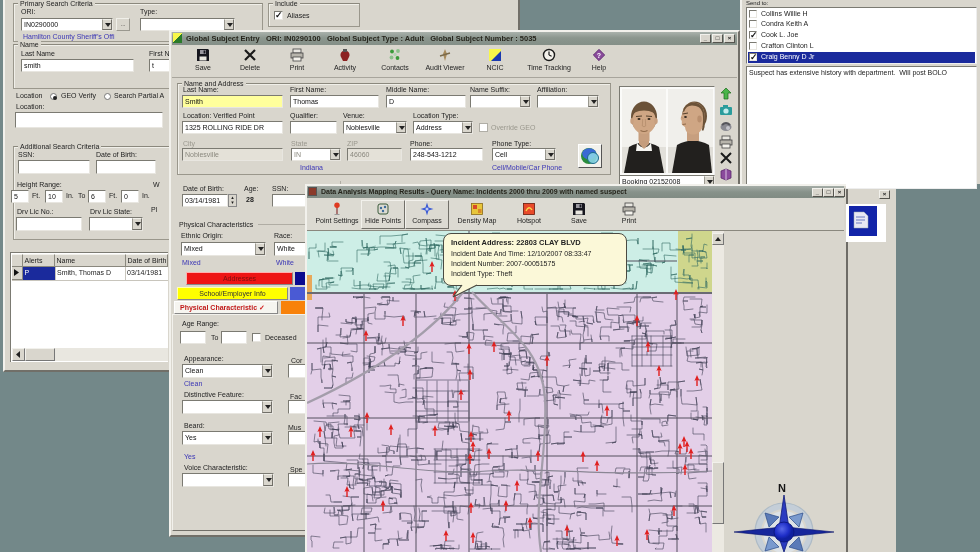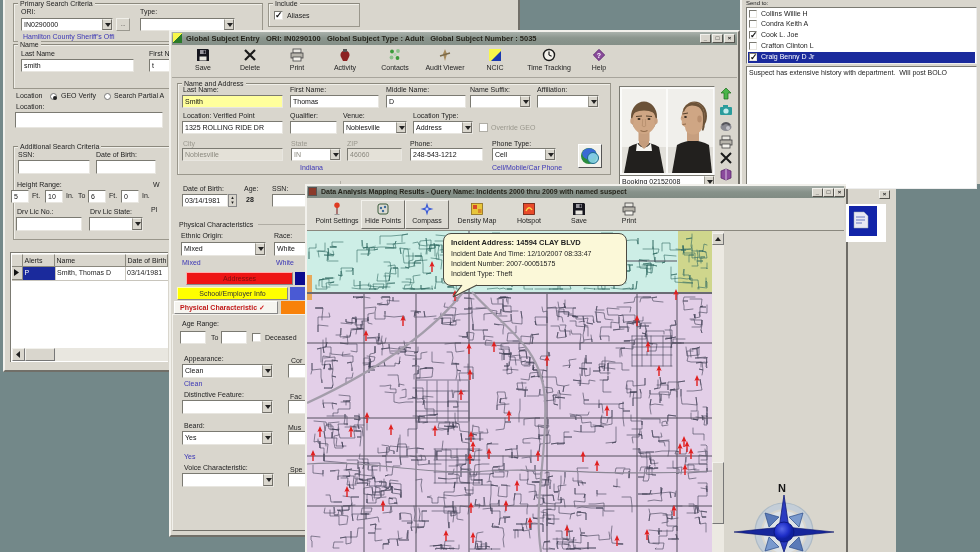--- a/index.html
+++ b/index.html
@@ -447,21 +447,21 @@
     <path d="M330,84 L332.6,90 L330.7,89 L330.7,95 L329.3,95 L329.3,89 L327.4,90 z" fill="#e02020"></path>
     <path d="M390,144 L392.6,150 L390.7,149 L390.7,155 L389.3,155 L389.3,149 L387.4,150 z" fill="#e02020"></path>
     <path d="M260,294 L262.6,300 L260.7,299 L260.7,305 L259.3,305 L259.3,299 L257.4,300 z" fill="#e02020"></path>
     <path d="M310,304 L312.6,310 L310.7,309 L310.7,315 L309.3,315 L309.3,309 L307.4,310 z" fill="#e02020"></path>
   </svg>
 <div class="ab" style="left:443px;top:233px;width:184px;height:53px;background:#fbf8d8;border:1.5px solid #4a4a42;border-radius:8px;"></div>
 <svg class="ab" style="left:449px;top:284px;" width="30" height="14" viewBox="0 0 30 14">
     <path d="M4,13 L13,1 L28,1 z" fill="#fbf8d8"></path>
     <path d="M4,13 L13,1 M4,13 L28,1" stroke="#4a4a42" stroke-width="1.2" fill="none"></path>
   </svg>
-<div class="lab" style="left:451px;top:238px;font-weight:bold;font-size:7.5px;">Incident Address: 14594 CLAY BLVD</div>
+<div class="lab" style="left:451px;top:238px;font-weight:bold;font-size:7.5px;">Incident Address: 22803 CLAY BLVD</div>
 <div class="lab" style="left:451px;top:250px;">Incident Date And Time: 12/10/2007 08:33:47</div>
 <div class="lab" style="left:451px;top:260px;">Incident Number: 2007-00051575</div>
 <div class="lab" style="left:451px;top:270px;">Incident Type: Theft</div>
 <div class="ab" style="left:712px;top:231px;width:12px;height:321px;background:#ece9e2;"></div>
 <div class="ab face" style="left:712px;top:233px;width:12px;height:12px;border:1px solid #777;border-top-color:#f2f1ec;border-left-color:#f2f1ec;"><svg width="10" height="10">
       <path d="M2,7 L5,3 L8,7 z" fill="#222"></path>
     </svg></div>
 <div class="ab face" style="left:712px;top:462px;width:12px;height:62px;border:1px solid #777;border-top-color:#f2f1ec;border-left-color:#f2f1ec;"></div>
 <svg class="ab" style="left:725px;top:475px;" width="120" height="77" viewBox="0 0 120 77">
 <defs>

